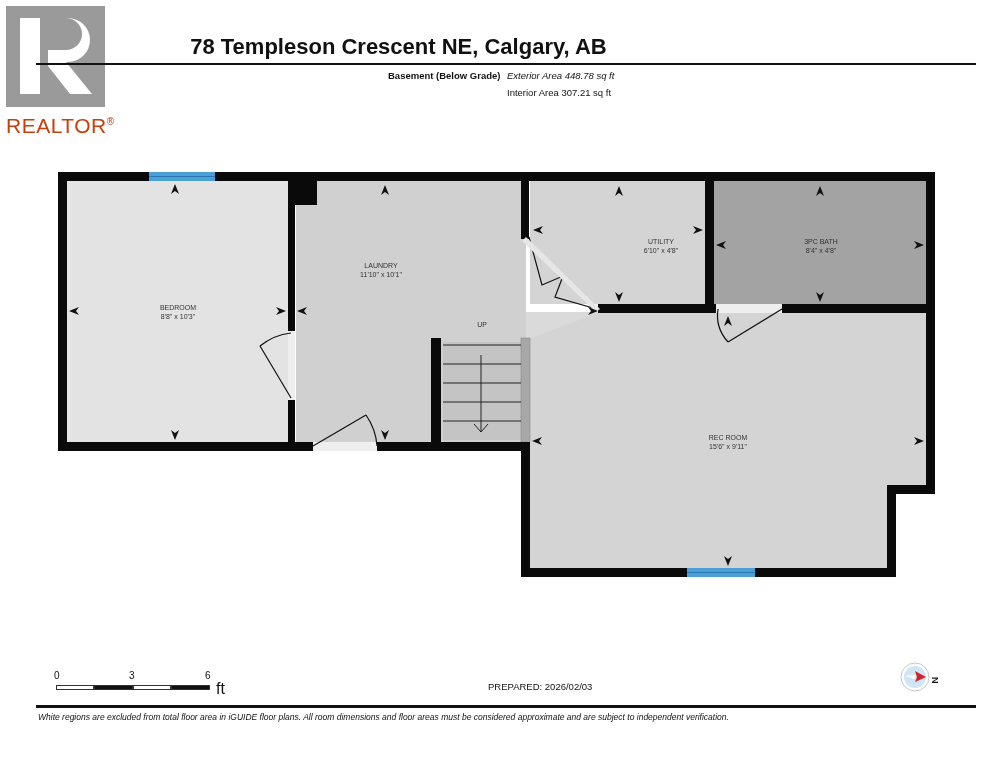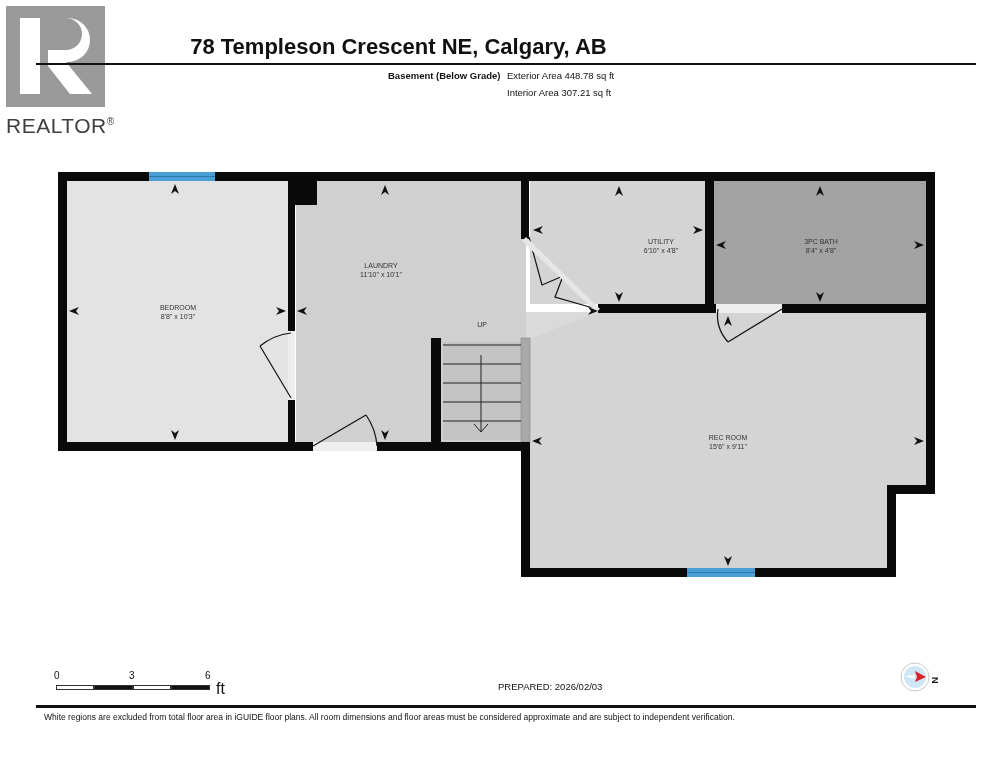--- a/index.html
+++ b/index.html
@@ -1,35 +1,35 @@
 <!DOCTYPE html>
 <html><head>
 <meta charset="utf-8">
 <style>
   html, body { margin: 0; padding: 0; background: #ffffff; }
   body { width: 993px; height: 768px; position: relative; overflow: hidden; font-family: "Liberation Sans", sans-serif; color: #111; }
   .logo { position: absolute; left: 6px; top: 6px; width: 100px; height: 128px; }
   .logo-box { position: absolute; left: 0; top: 0; width: 99px; height: 101px; background: #9a9a9a; }
-  .logo-text { position: absolute; left: 0; top: 108px; font-size: 21px; letter-spacing: 0.5px; color: #404040; }
+  .logo-text { position: absolute; left: 0; top: 108px; font-size: 21px; letter-spacing: 0.5px; color: #c2410c; }
   .logo-text sup { font-size: 10px; }
   .title { position: absolute; left: 0; width: 797px; top: 34px; text-align: center; font-weight: bold; font-size: 22px; }
   .hr-top2 { position: absolute; left: 36px; width: 940px; top: 63px; height: 2px; background: #111; }
   .area-level { position: absolute; left: 388px; top: 70px; font-weight: bold; font-size: 9.5px; }
-  .area-ext { position: absolute; left: 507px; top: 70px; font-size: 9.5px; }
+  .area-ext { position: absolute; left: 507px; top: 70px; font-size: 9.5px; font-style: italic; }
   .area-int { position: absolute; left: 507px; top: 87px; font-size: 9.5px; }
   .plan { position: absolute; left: 0; top: 0; }
   .room-label { font-family: "Liberation Sans", sans-serif; font-size: 7px; fill: #333; text-anchor: middle; }
   .scale { position: absolute; left: 54px; top: 670px; width: 190px; height: 30px; }
   .scale-num { position: absolute; top: 0; font-size: 10px; }
   .scale-bar { position: absolute; top: 15px; height: 5px; border: 1px solid #333; box-sizing: border-box; }
   .scale-ft { position: absolute; left: 162px; top: 10px; font-size: 16px; }
-  .prepared { position: absolute; left: 458px; top: 681px; font-size: 9.5px; padding-left: 40px; }
+  .prepared { position: absolute; left: 448px; top: 681px; font-size: 9.5px; padding-left: 40px; }
   .compass { position: absolute; left: 900px; top: 660px; width: 44px; height: 34px; }
   .hr-bottom { position: absolute; left: 36px; width: 940px; top: 705px; height: 3px; background: #111; }
-  .footer { position: absolute; left: 44px; top: 712px; font-size: 8.5px; }
+  .footer { position: absolute; left: 38px; top: 712px; font-size: 8.5px; font-style: italic; }
 </style>
 </head>
 <body>
 
 <div class="logo">
   <div class="logo-box">
     <svg width="99" height="101" viewBox="0 0 99 101">
       <rect x="14" y="12" width="20" height="76" fill="#ffffff"></rect>
       <path d="M42 12 H62 A22 22 0 0 1 62 56 H60 L86 88 H64 L42 60 Z" fill="#ffffff"></path>
       <path d="M42 12 H60 A16 16 0 0 1 60 44 H42 Z" fill="#9a9a9a"></path>

